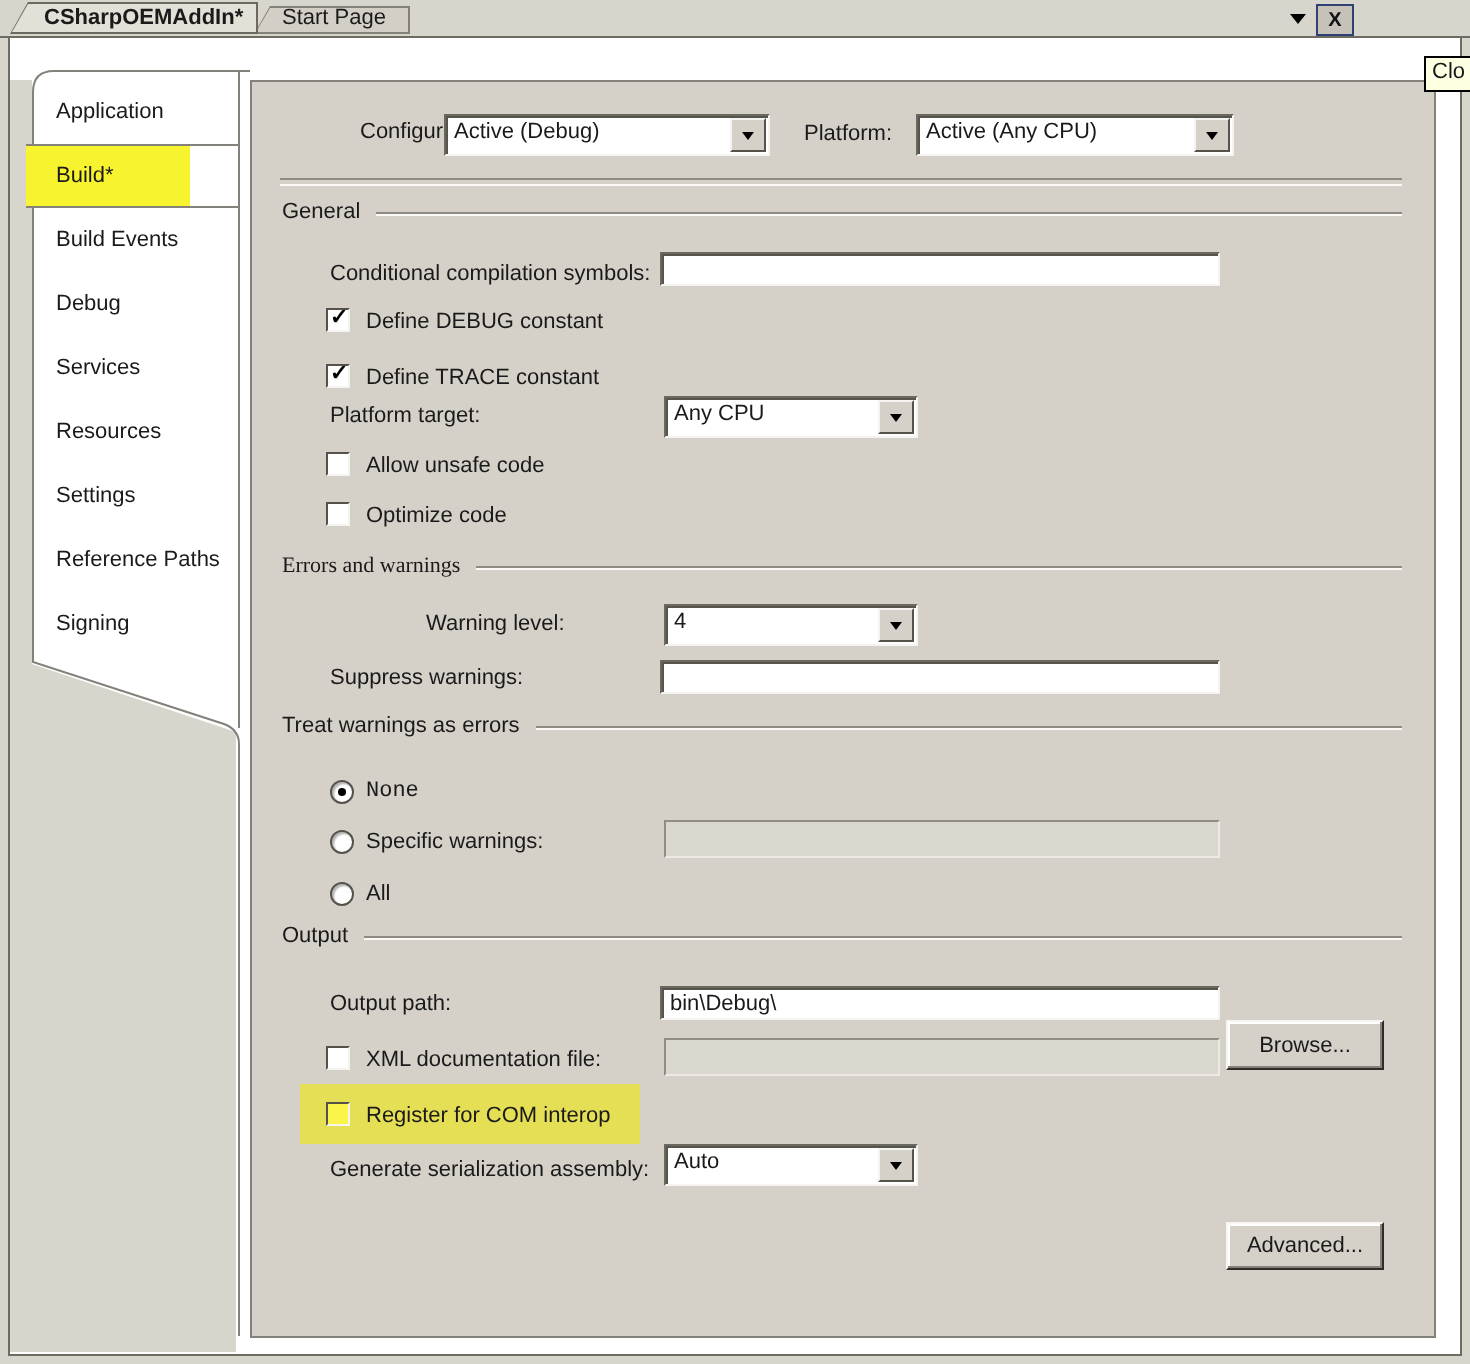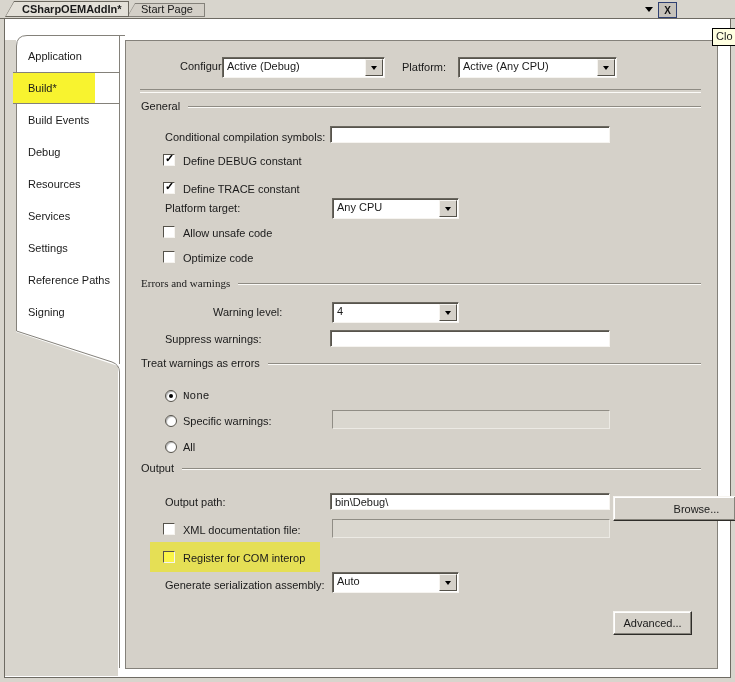--- a/index.html
+++ b/index.html
@@ -109,22 +109,22 @@
     <path d="M119.5 35.5 V364" fill="none" stroke="#84817a" stroke-width="1"></path>
   </svg>
 
   <div class="panel"></div>
 
   <div class="sidebar">
     <div class="sb-item">Application</div>
     <div class="sb-item selected">Build*</div>
     <div class="sb-item">Build Events</div>
     <div class="sb-item">Debug</div>
+    <div class="sb-item">Services</div>
     <div class="sb-item">Resources</div>
-    <div class="sb-item">Services</div>
     <div class="sb-item">Settings</div>
     <div class="sb-item">Reference Paths</div>
     <div class="sb-item">Signing</div>
   </div>
 
   <div class="lbl" style="left:148px; top:60px;margin-left:32px;">Configuration:</div>
   <div class="combo" style="left:222px; top:57px; width:161px; height:19px;">
     <div class="val">Active (Debug)</div>
     <div class="cbtn">
         <div class="tri"></div>
@@ -200,21 +200,21 @@
 
   <div class="radio" style="left:165px; top:441px;"></div>
   <div class="lbl" style="left:183px; top:441px;">All</div>
 
   <div class="sechdr" style="left:141px; top:462px;">
     <span class="t">Output</span>
       <div class="hline"></div>
   </div>
   <div class="lbl" style="left:165px; top:496px;">Output path:</div>
   <div class="field" style="left:330px; top:493px; width:274px; height:14px;">bin\Debug\</div>
-  <div class="btn" style="left:613px; top:496px; width:77px; height:23px;padding-left:44px;">
+  <div class="btn" style="left:613px; top:510px; width:77px; height:23px;">
     <span>Browse...</span>
   </div>
 
   <div class="chk" style="left:163px; top:523px;"></div>
   <div class="lbl" style="left:183px; top:524px;">XML documentation file:</div>
   <div class="field disabled" style="left:332px; top:519px; width:272px; height:16px;"></div>
 
   <div class="hl-register"></div>
   <div class="chk yellow" style="left:163px; top:551px;"></div>
   <div class="lbl" style="left:183px; top:552px;">Register for COM interop</div>

